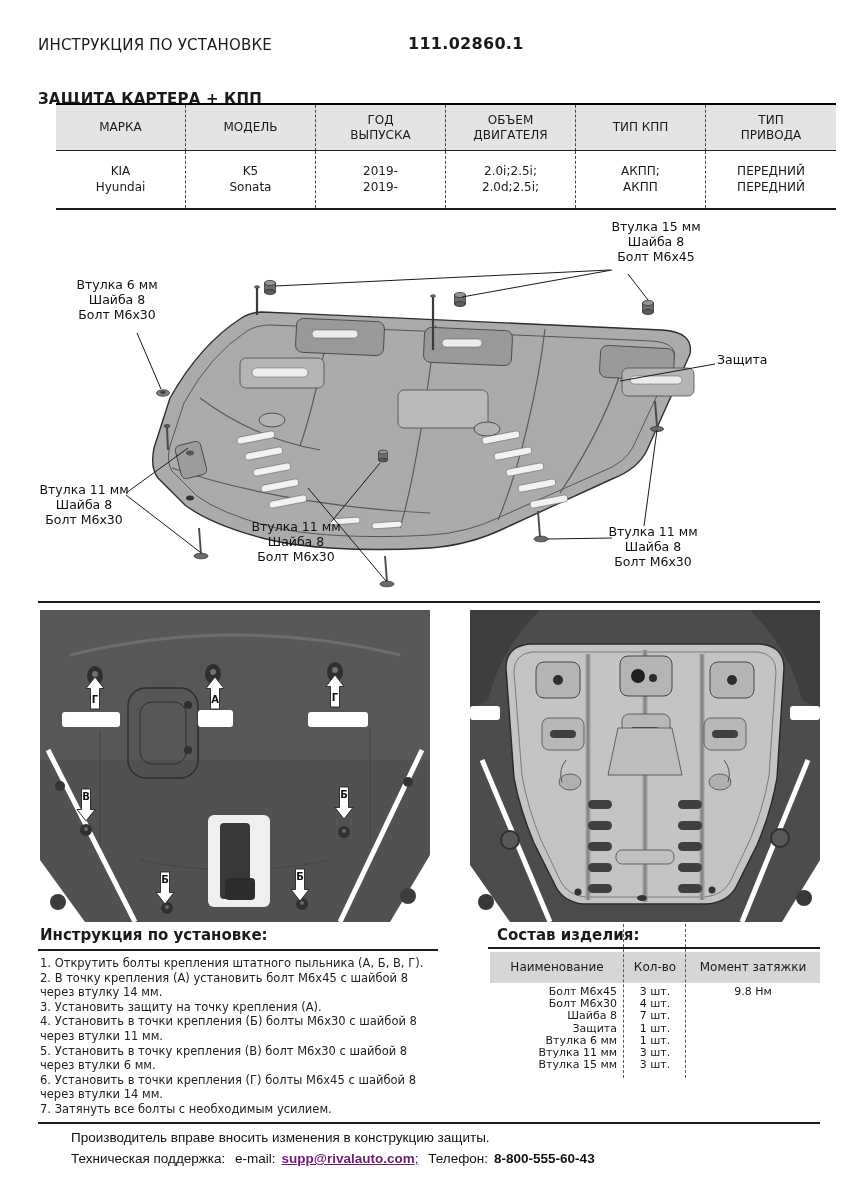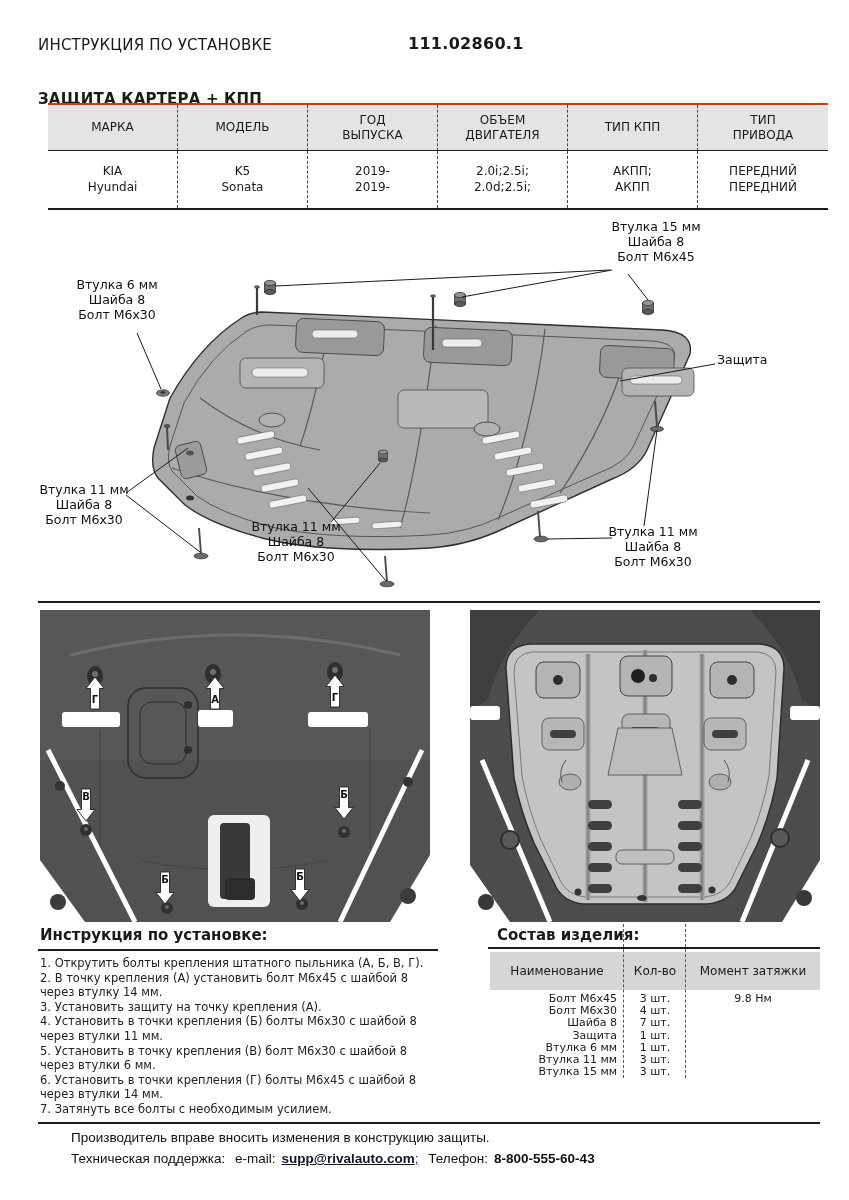--- a/index.html
+++ b/index.html
@@ -4,21 +4,21 @@
 <style>
   html,body{margin:0;padding:0;background:#888;}
   .page{position:relative;width:849px;height:1200px;background:#ffffff;margin:0 auto;
         font-family:"DejaVu Sans",sans-serif;color:#1a1a1a;overflow:hidden;}
   .abs{position:absolute;}
   .doc-type{left:38px;top:36px;font-size:15px;letter-spacing:.2px;}
   .product{left:38px;top:56px;font-size:15px;font-weight:bold;letter-spacing:.2px;margin-top:34px;}
   .partnum{left:408px;top:34px;font-size:16px;font-weight:bold;letter-spacing:.3px;}
 
   
-  .vtable{left:48px;top:103px;width:780px;border-top:2px solid #c2410c;border-bottom:2px solid #1c1c1c;}
+  .vtable{left:56px;top:103px;width:780px;border-top:2px solid #000000;border-bottom:2px solid #1c1c1c;}
   .vrow{display:grid;grid-template-columns:repeat(6,1fr);}
   .vrow.head{background:#e4e4e4;}
   .vcell{display:flex;align-items:center;justify-content:center;text-align:center;
          font-size:12px;line-height:1.3;white-space:pre-line;border-right:1px dashed #444;}
   .vcell.last{border-right:none;}
   .vrow.head .vcell{height:45px;border-bottom:1.5px solid #1c1c1c;line-height:1.25;}
   .vrow.data .vcell{height:57px;}
 
   
   .diagram{left:0;top:198px;}
@@ -42,36 +42,36 @@
   
   .ins-title{left:40px;top:926px;font-size:15px;font-weight:bold;}
   .ins-rule{left:38px;top:949px;width:400px;}
   .ins-list{left:40px;top:956px;width:392px;font-size:11.5px;line-height:14.6px;color:#222;}
 
   
   .parts-title{left:497px;top:926px;font-size:15px;font-weight:bold;}
   .parts-rule{left:488px;top:947px;width:332px;}
   .ptable{left:490px;top:952px;width:330px;}
   .prow{display:grid;grid-template-columns:134px 62px 134px;}
-  .prow.head{background:#d6d6d6;height:38px;}
+  .prow.head{background:#d6d6d6;height:31px;}
   .pcell{font-size:11px;line-height:12.2px;display:flex;align-items:center;justify-content:center;}
   .prow.head .pcell{font-size:12px;}
   .prow.data{height:12.2px;}
   .prow.data .pcell.name{justify-content:flex-end;padding-right:7px;}
   .pdash{border-left:1px dashed #555;width:0;}
   .pdash1{left:623px;top:924px;height:154px;}
   .pdash2{left:685px;top:924px;height:154px;}
 
   
   .foot-rule{left:38px;top:1122px;width:782px;}
   .footer{font-family:"Liberation Sans",sans-serif;font-size:13.5px;color:#111;margin-left:31px;}
   .f1{left:40px;top:1130px;}
   .f2{left:40px;top:1151px;}
   .f2 .lbl{margin-right:6px;}
-  .email{color:#0f172a;font-weight:bold;text-decoration:underline;}
+  .email{color:#701a75;font-weight:bold;text-decoration:underline;}
   .esuf{color:#26268c;text-decoration:underline;margin-right:6px;}
   .phone{font-weight:bold;}
 </style>
 </head>
 <body>
 
 <div class="page">
 
   <div class="abs doc-type">ИНСТРУКЦИЯ ПО УСТАНОВКЕ</div>
   <div class="abs product">ЗАЩИТА КАРТЕРА + КПП</div>

